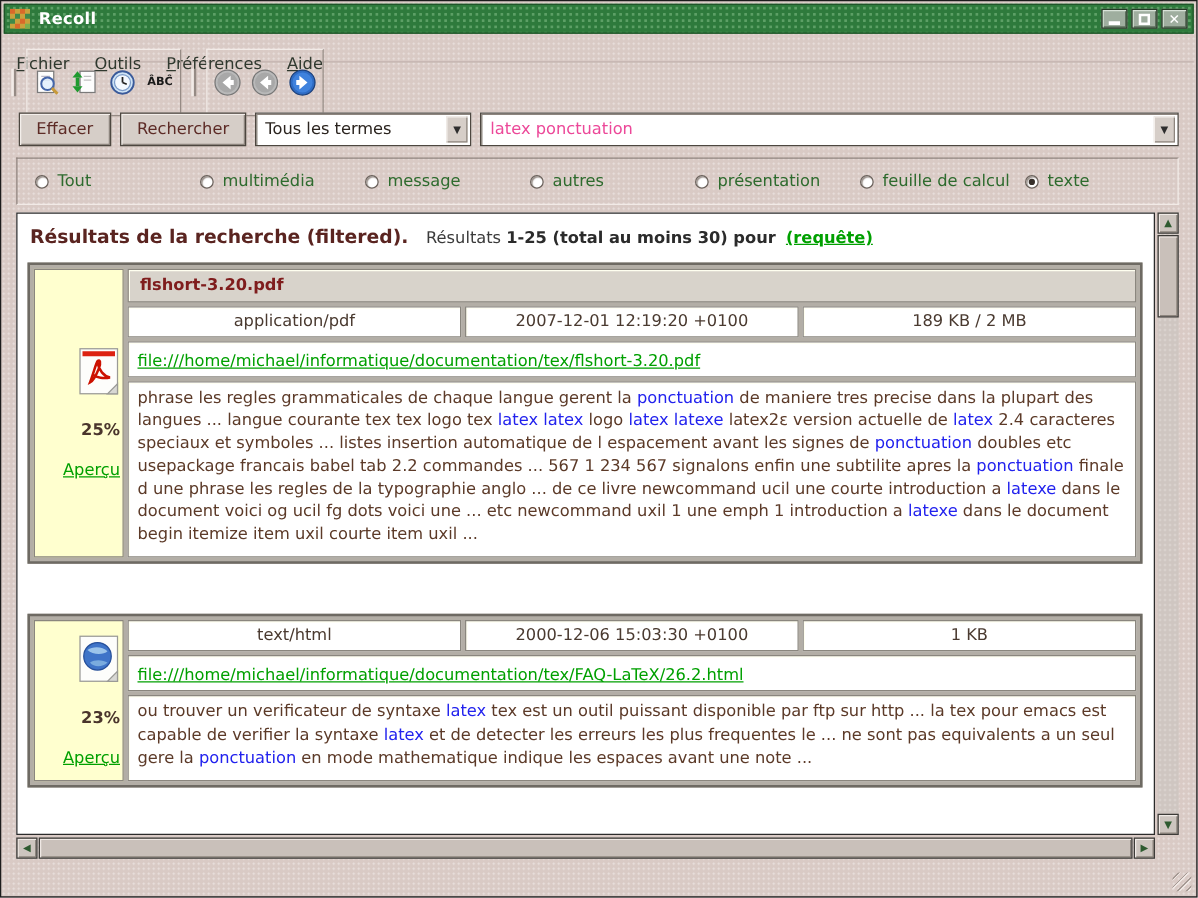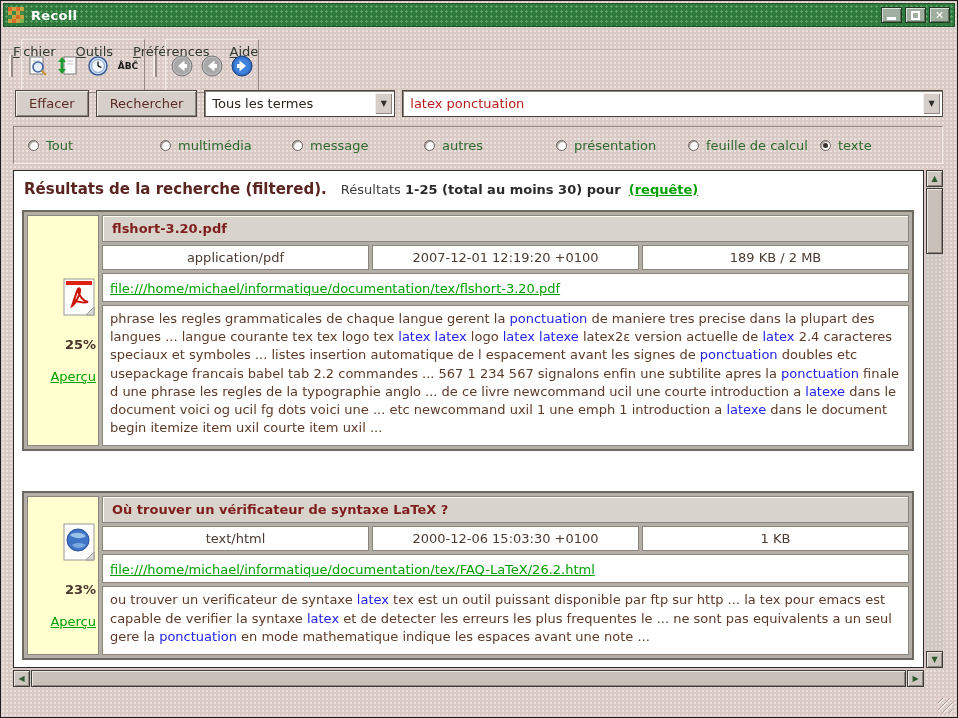--- a/index.html
+++ b/index.html
@@ -59,33 +59,33 @@
 
   
   .search-row { margin:8px 12px 0 12px; display:flex; gap:7px; height:27px; flex:0 0 27px; }
   .btn {
     height:27px; background:#d6cec8; color:#5d2b26; font-size:13px;
     border:1px solid #4d4740;
     box-shadow:inset 1px 1px 0 #f4efeb, inset -1px -1px 0 #8d857e;
     padding:0 13px; font-family:inherit;
   }
   .combo {
-    width:191px; height:27px; background:#fff; border:1px solid #4d4740;
+    width:173px; height:27px; background:#fff; border:1px solid #4d4740;
     box-shadow:inset 1px 1px 0 #8d857e;
     display:flex; align-items:center; font-size:13px; color:#2b241f;
     padding-left:7px; position:relative;
   }
   .combo-arrow {
     position:absolute; right:2px; top:2px; bottom:2px; width:17px;
     background:#d6cec8; box-shadow:inset 1px 1px 0 #f4efeb, inset -1px -1px 0 #8d857e;
     display:flex; align-items:center; justify-content:center;
     font-size:8px; color:#2e2e2e;
   }
   .searchbox { flex:1; }
-  .searchbox .qtext { color:#b91c1c; }
+  .searchbox .qtext { color:#ec4899; }
 
   
   .filter-panel {
     margin:9px 12px 0 10px; height:38px; flex:0 0 38px;
     border:1px solid; border-color:#8f837e #f2ebe7 #f2ebe7 #8f837e;
     display:flex; align-items:center; padding:0 0 0 14px;
   }
   .radio-item { display:flex; align-items:center; gap:7px; width:132px; font-size:13px; color:#2e6b2e; }
   .radio-item.last { width:auto; }
   .radio-dot {
@@ -345,21 +345,20 @@
     <rect x="2" y="1" width="30" height="36" fill="#fdfdfb" stroke="#9a9a96"></rect>
     <path d="M32 37 L24 37 L32 29 Z" fill="#d8d8d4" stroke="#9a9a96"></path>
     <circle cx="16" cy="17" r="11" fill="#3f74c8" stroke="#27509a"></circle>
     <path d="M8 12 C12 9 20 9 24 13 C21 16 12 16 8 12 Z" fill="#9cc4ea"></path>
     <path d="M10 22 C14 19 21 20 24 22 C20 26 13 26 10 22 Z" fill="#7aabde"></path>
   </svg></span>
       <span class="rscore">23%</span>
       <a class="rpreview">Aperçu</a>
     </div>
     <div class="rright">
-      <div class="cell head">Où trouver un vérificateur de syntaxe LaTeX ?</div>
       <div class="meta">
         <div class="cell f-mime">text/html</div>
         <div class="cell f-date">2000-12-06 15:03:30 +0100</div>
         <div class="cell f-size">1 KB</div>
       </div>
       <div class="cell urlcell"><a class="rurl">file:///home/michael/informatique/documentation/tex/FAQ-LaTeX/26.2.html</a></div>
       <div class="cell snippet"><span>ou trouver un verificateur de syntaxe </span><span class="hl">latex</span><span> tex est un outil puissant disponible par ftp sur http ... la tex pour emacs est capable de verifier la syntaxe </span><span class="hl">latex</span><span> et de detecter les erreurs les plus frequentes le ... ne sont pas equivalents a un seul gere la </span><span class="hl">ponctuation</span><span> en mode mathematique indique les espaces avant une note ...</span></div>
     </div>
   </div>
 </div>

